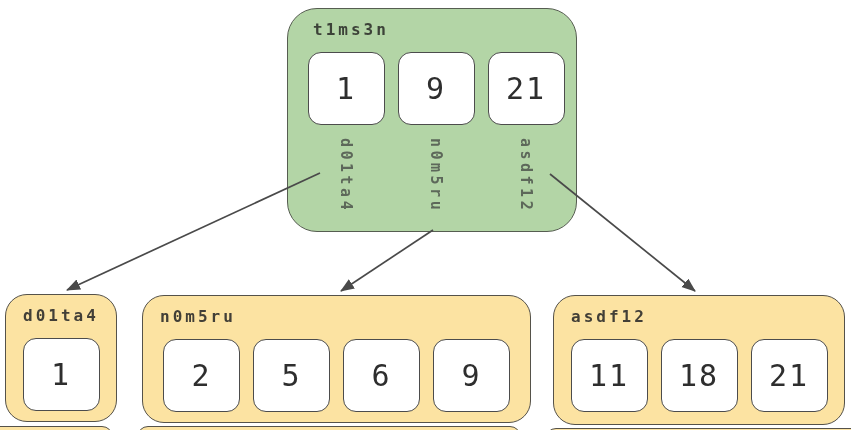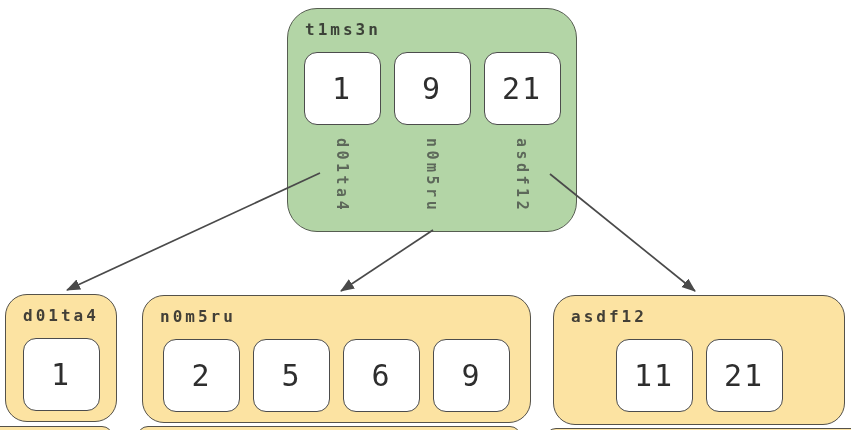--- a/index.html
+++ b/index.html
@@ -92,21 +92,21 @@
     background:#fce3a2;
     border:1.6px solid #55524a;
     border-radius:11px;
   }
 </style>
 </head>
 <body>
 
 <div class="canvas">
 
-  <div class="node root" style="left:287px;top:8px;width:290px;height:224px;">
+  <div class="node root" style="left:287px;top:8px;width:290px;height:224px;padding-left:8px;">
     <div class="node-label">t1ms3n</div>
     <div class="cells">
       <div class="cell">1</div>
       <div class="cell">9</div>
       <div class="cell">21</div>
     </div>
     <div class="port-labels">
       <div class="port-label-slot">
         <span class="port-label">d01ta4</span>
       </div>
@@ -133,20 +133,21 @@
       <div class="cell">5</div>
       <div class="cell">6</div>
       <div class="cell">9</div>
     </div>
   </div>
 
   <div class="node leaf" style="left:553px;top:295px;width:292px;height:130px;">
     <div class="node-label">asdf12</div>
     <div class="cells">
       <div class="cell">11</div>
+      <div class="cell">18</div>
       <div class="cell">21</div>
     </div>
   </div>
 
   <div class="cropped-node" style="left:-30px;top:426px;width:143px;"></div>
   <div class="cropped-node" style="left:137px;top:426px;width:384px;"></div>
   <div class="cropped-node" style="left:545px;top:428px;width:336px;"></div>
 
   <svg class="arrow-layer" width="851" height="430" viewBox="0 0 851 430">
     <defs>

